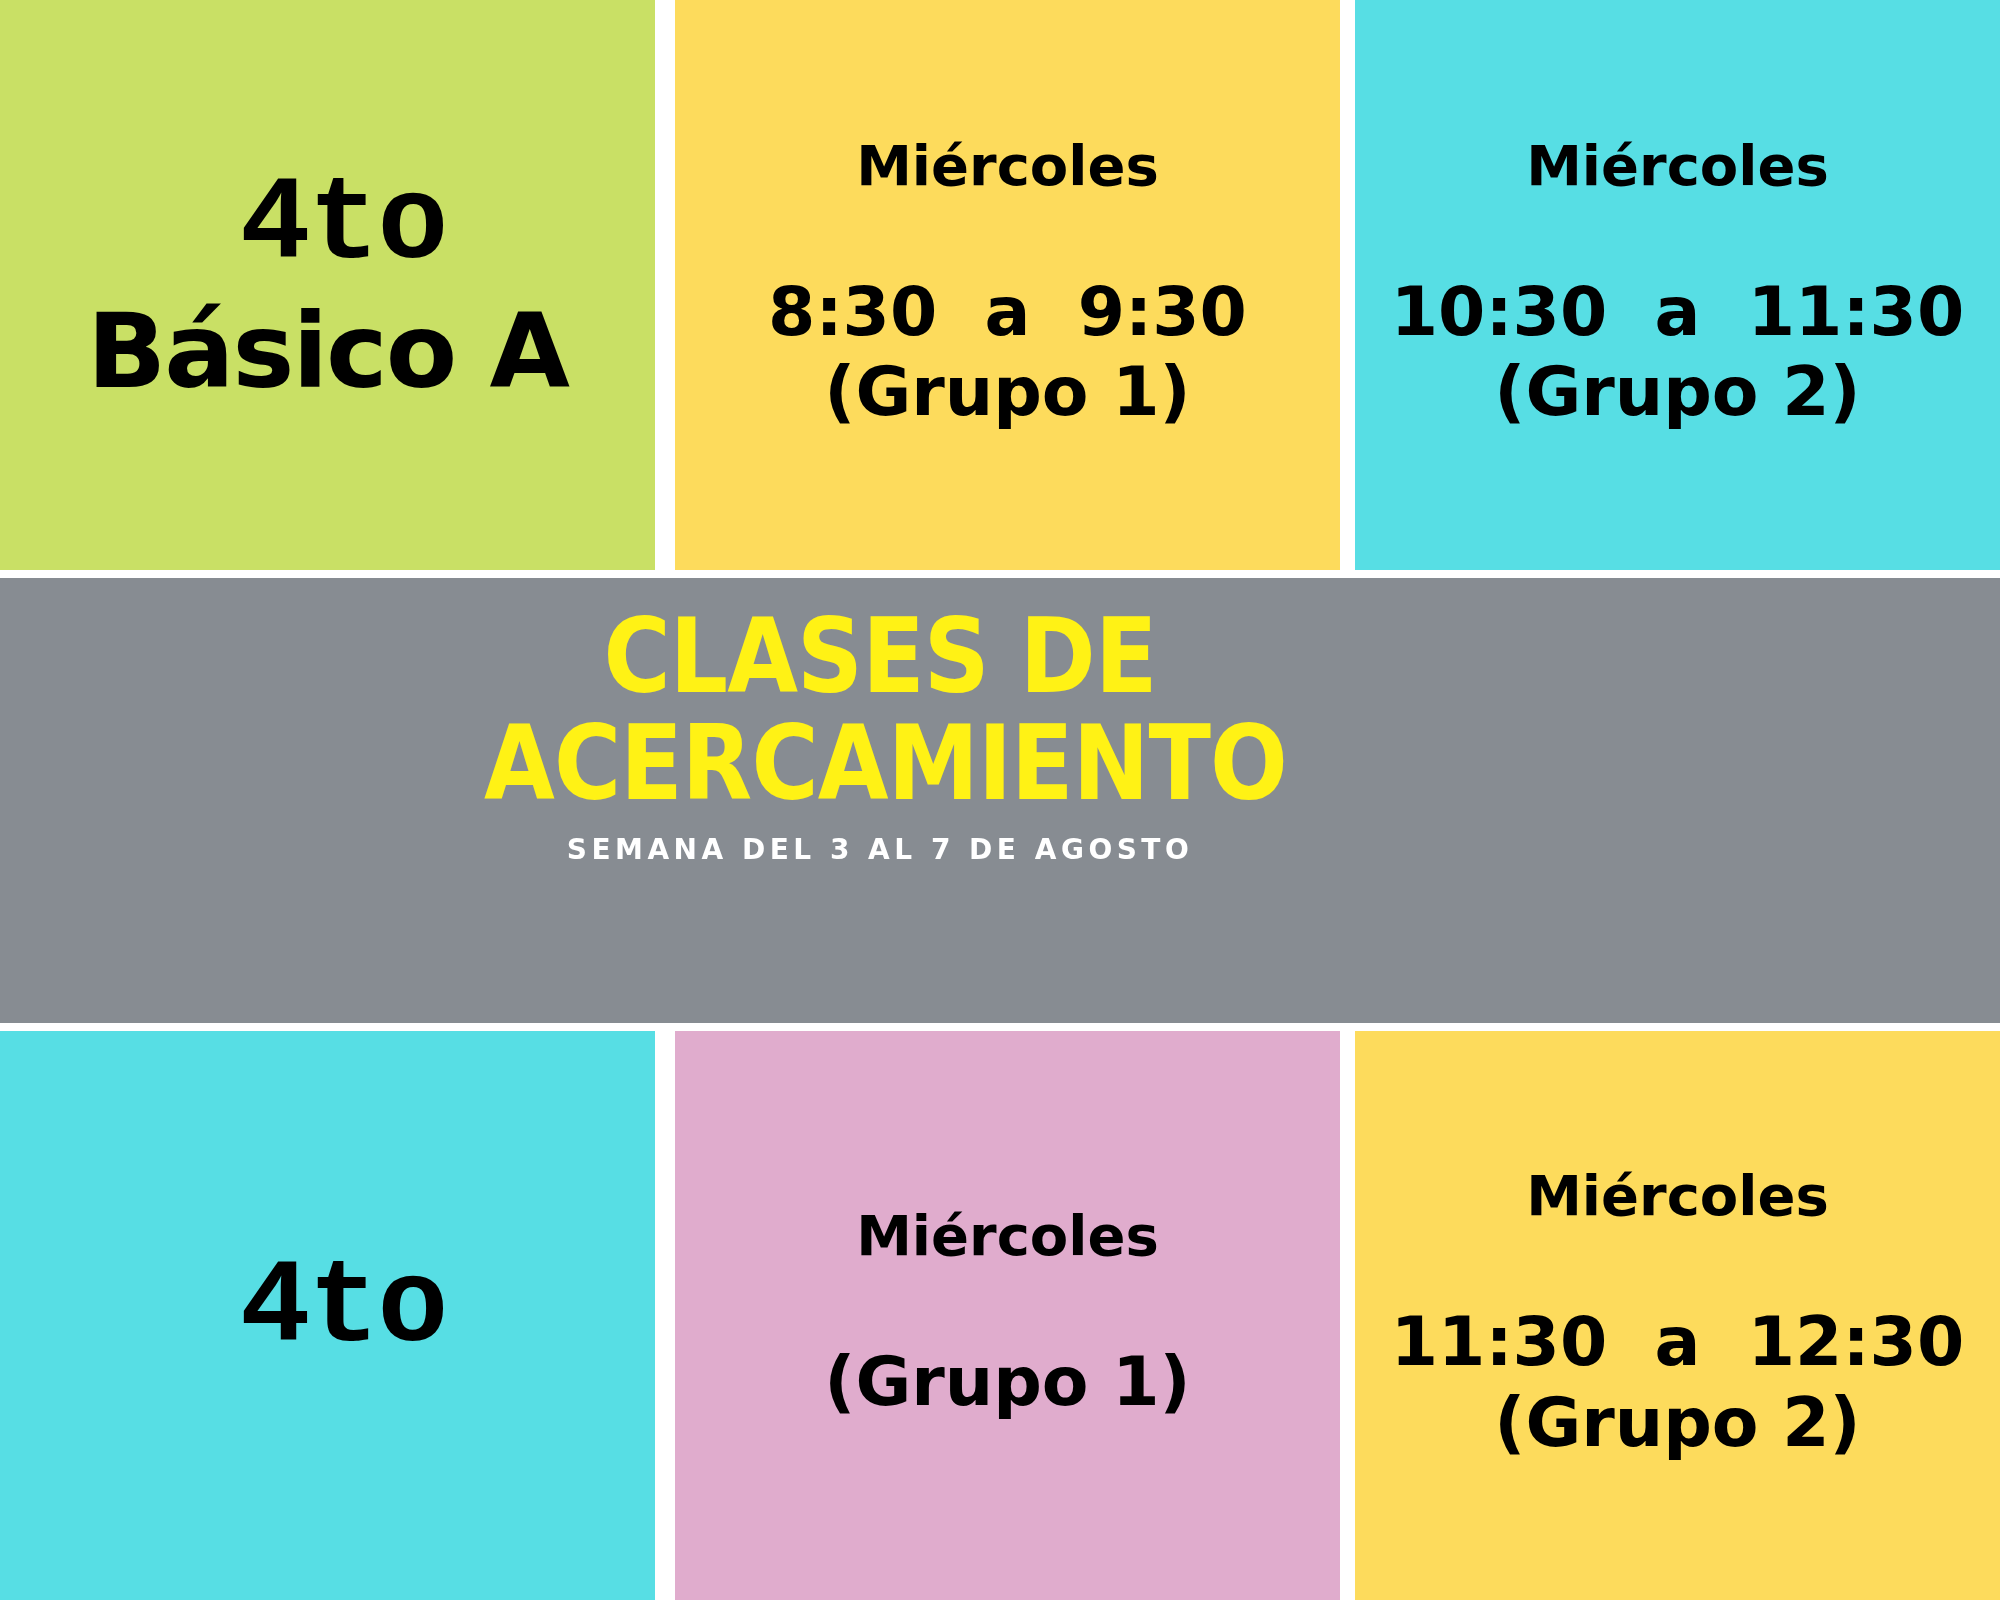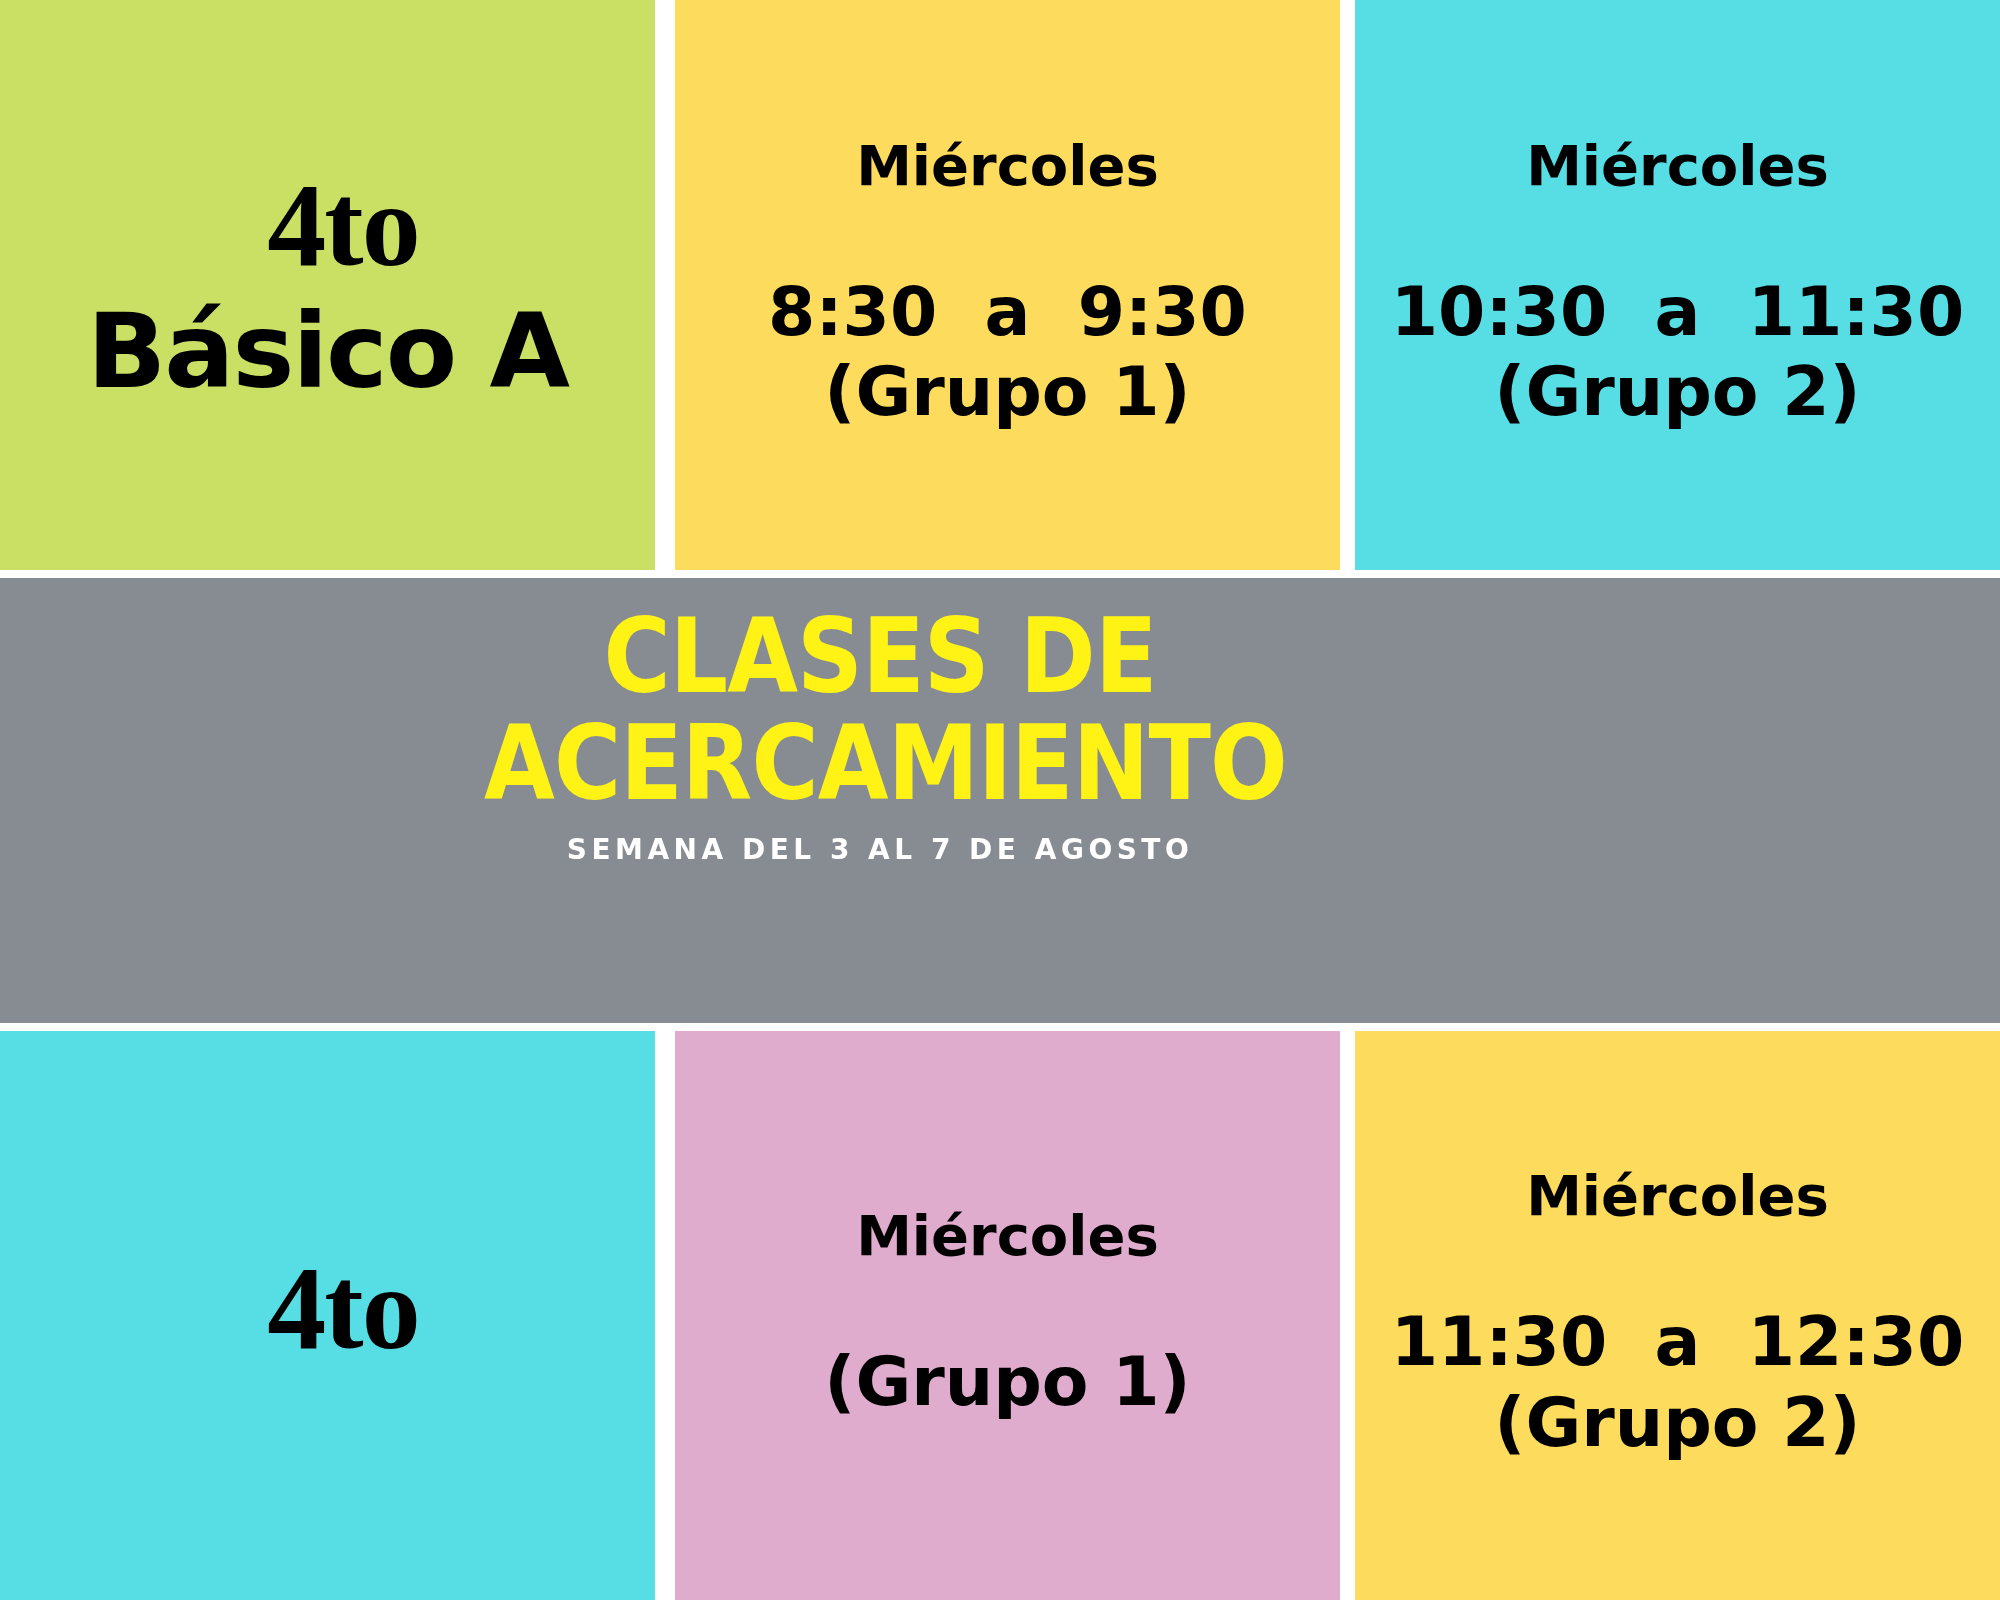--- a/index.html
+++ b/index.html
@@ -25,21 +25,21 @@
     flex-direction: column;
     align-items: center;
     justify-content: center;
     box-sizing: border-box;
     text-align: center;
     color: #000000;
   }
 
   
   .grade-cell .grade-num {
-    font-family: Liberation Serif, serif;
+    font-family: Liberation Mono, monospace;
     font-weight: 700;
     font-size: 118px;
     line-height: 1.0;
     letter-spacing: -2px;
     margin-bottom: 14px;
     margin-left: 31px;
   }
   .grade-cell .grade-name {
     font-family: "DejaVu Sans", sans-serif;
     font-weight: 700;

